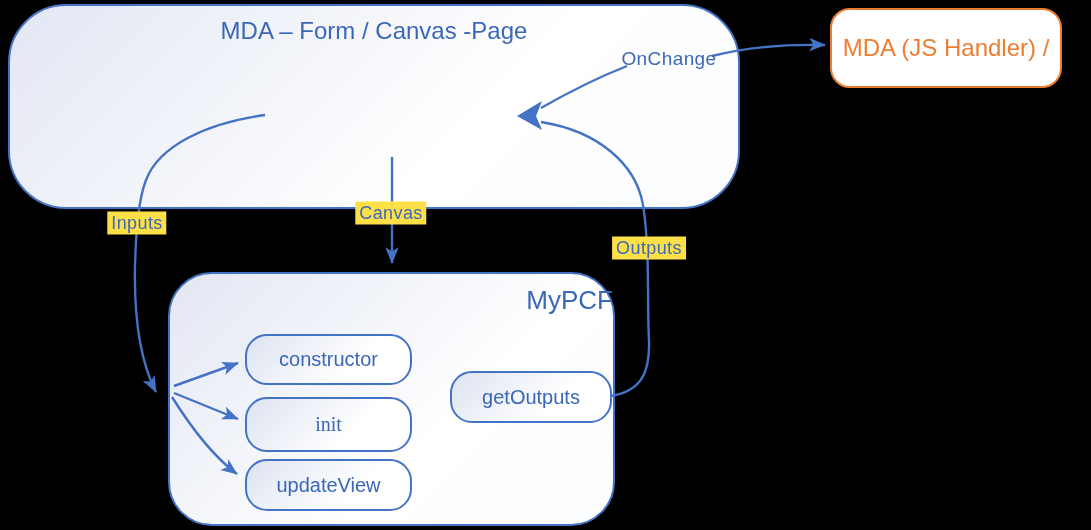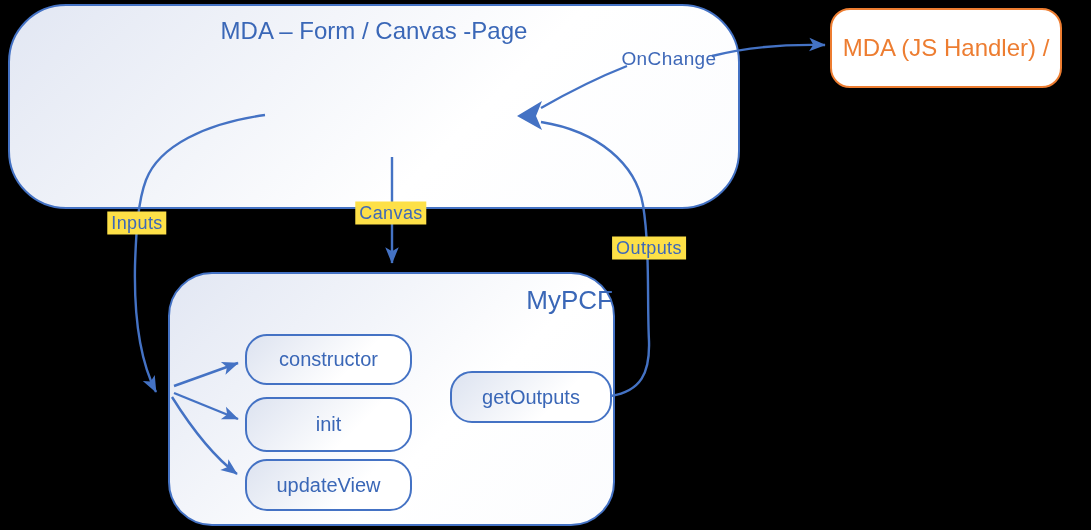--- a/index.html
+++ b/index.html
@@ -26,21 +26,21 @@
 
   .handler-box{left:830px;top:8px;width:232px;height:80px;border-radius:20px;background:#fff;
     display:flex;flex-direction:column;align-items:center;justify-content:center;
     font-size:24px;line-height:1.28;text-align:center;}
 
   .mypcf-box{left:168px;top:272px;width:447px;height:254px;border-radius:44px;}
   .mypcf-box .title{display:block;text-align:right;margin-top:11px;font-size:26px;}
 
   .method-box{border-radius:22px;display:flex;align-items:center;justify-content:center;font-size:20px;}
   .m-constructor{left:245px;top:334px;width:167px;height:51px;}
-  .m-init{left:245px;top:397px;width:167px;height:55px;}
+  .m-init{left:245px;top:397px;width:167px;height:55px;font-family:Liberation Serif, serif;}
   .m-updateview{left:245px;top:459px;width:167px;height:52px;}
   .m-getoutputs{left:450px;top:371px;width:162px;height:52px;}
 
   .edge-label{position:absolute;transform:translate(-50%,-50%);font-size:18px;color:#3E68B8;
     letter-spacing:0.4px;white-space:nowrap;}
   .on-black{background:#fde047;padding:1px 4px;}
   .lbl-onchange{left:669px;top:59px;font-size:19px;}
   .lbl-control{left:391px;top:213px;}
   .lbl-inputs{left:137px;top:223px;}
   .lbl-outputs{left:649px;top:224px;margin-top:24px;}

